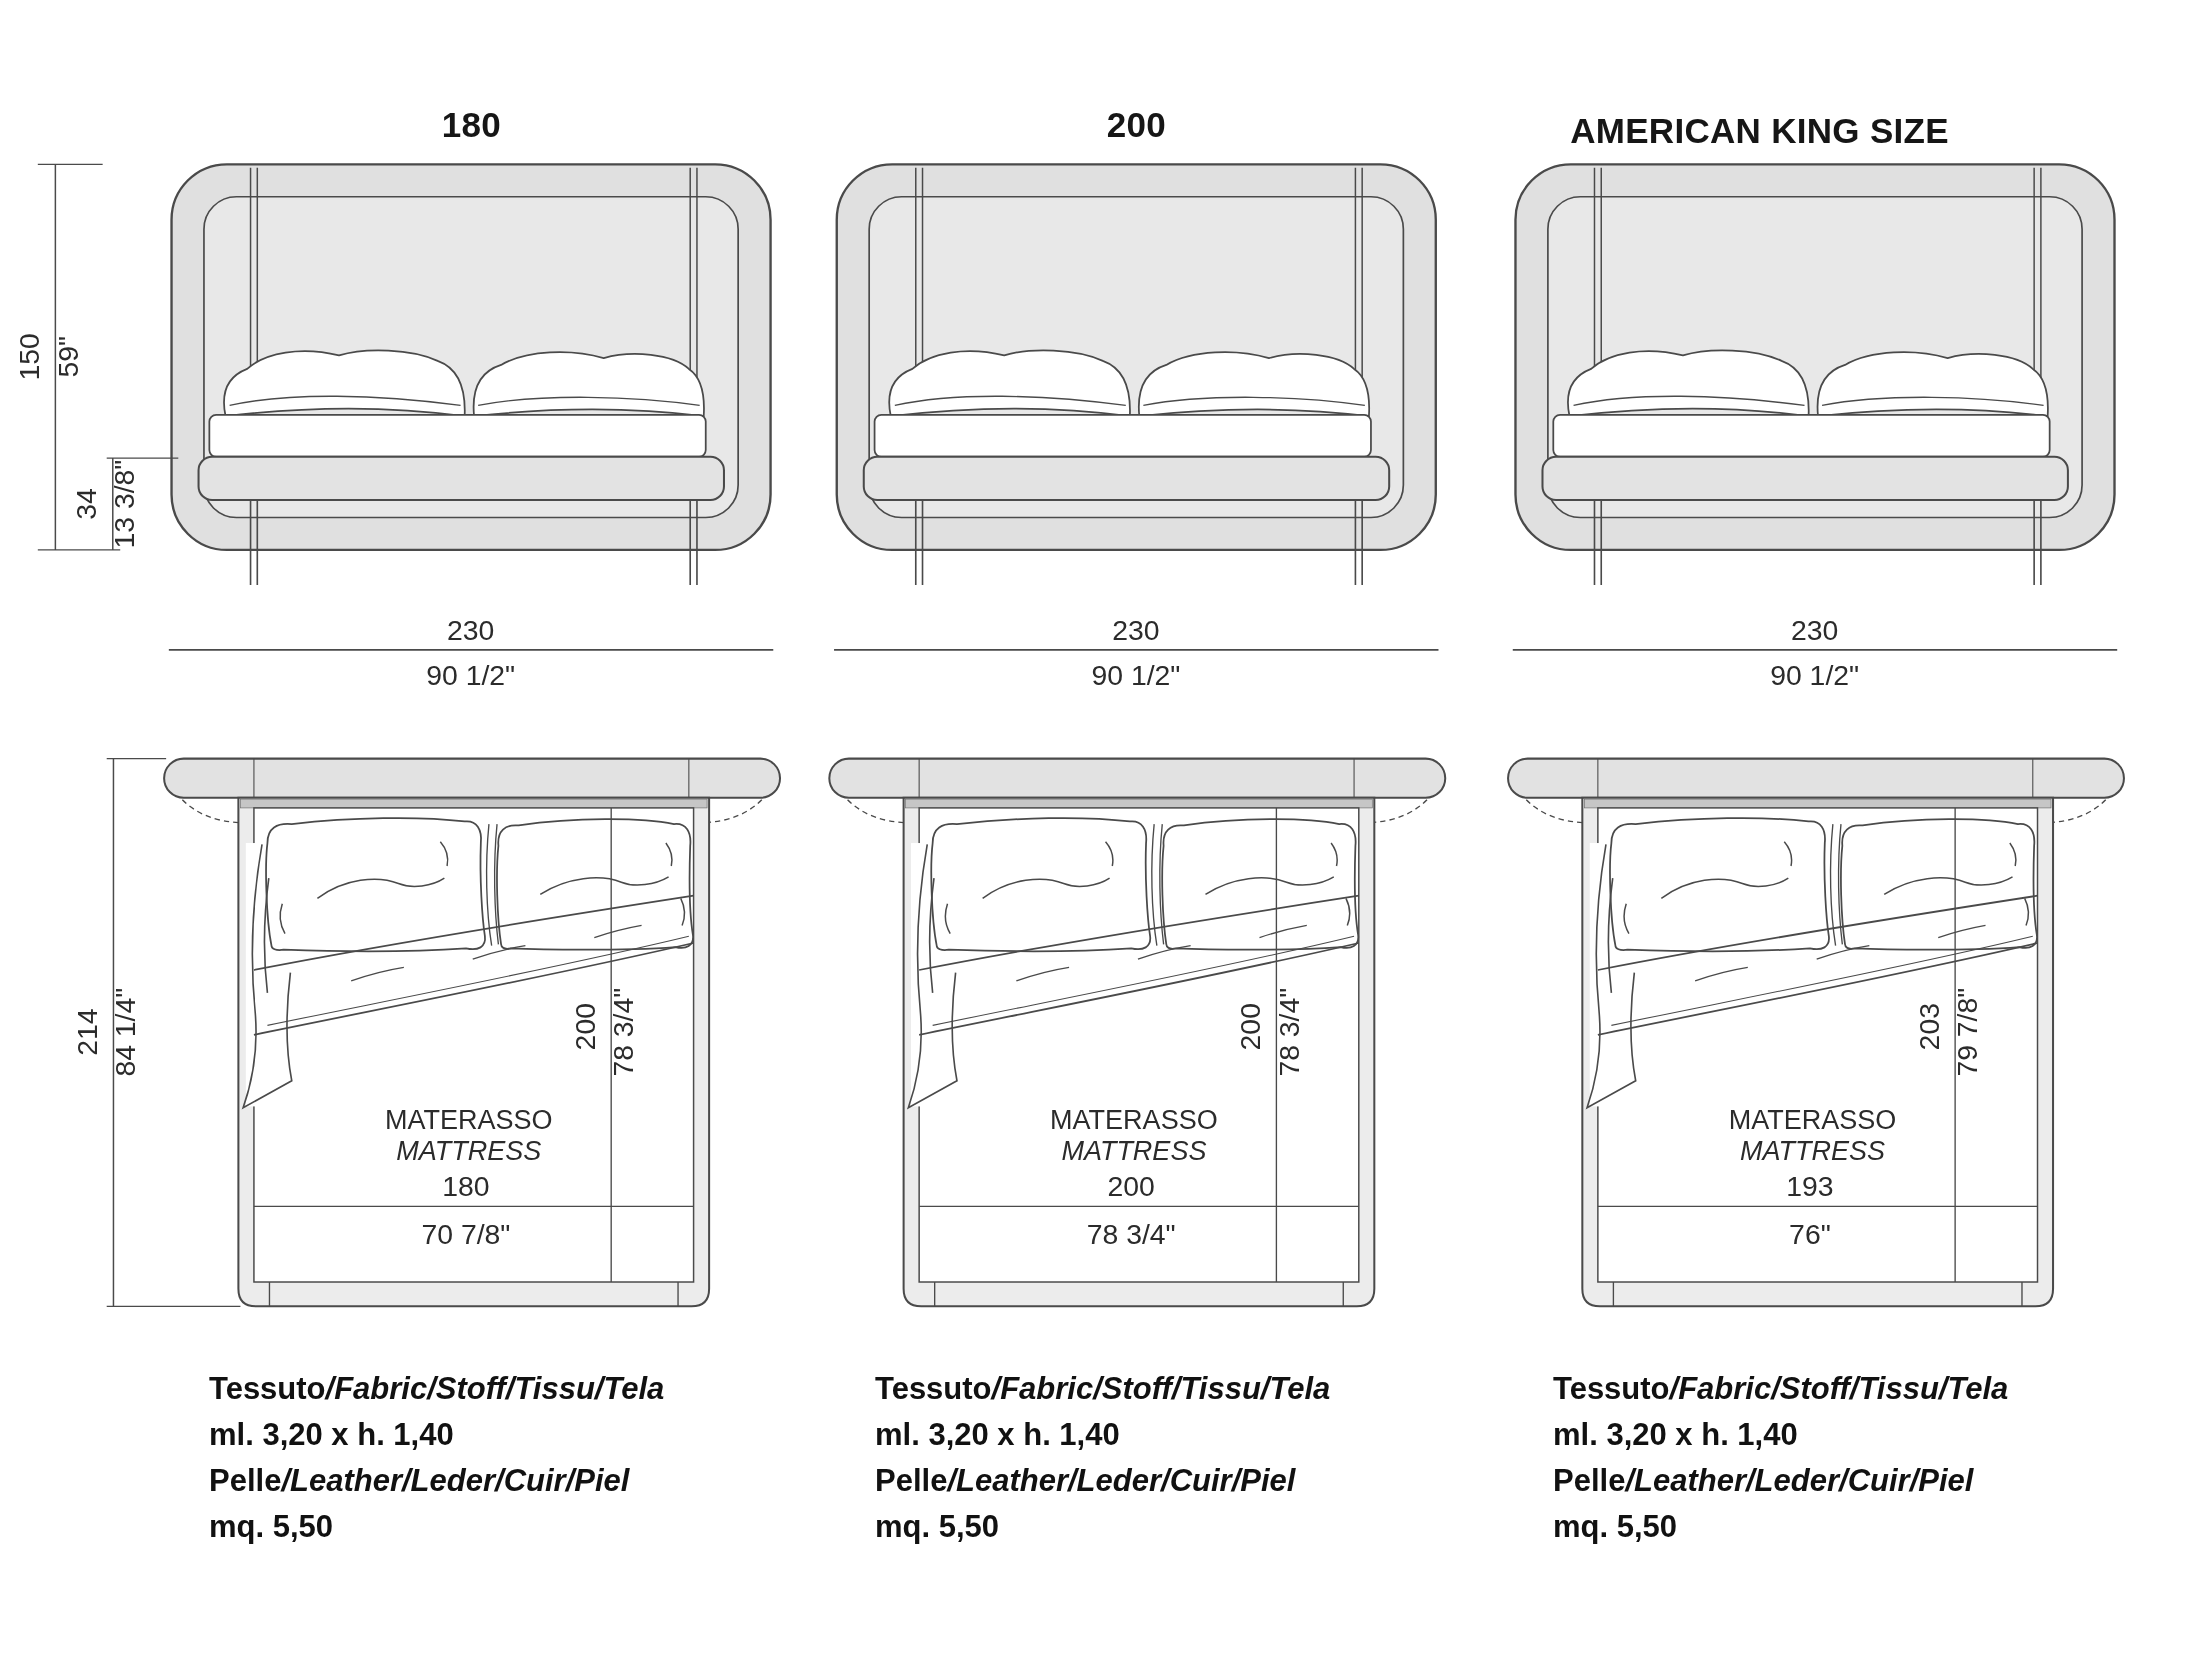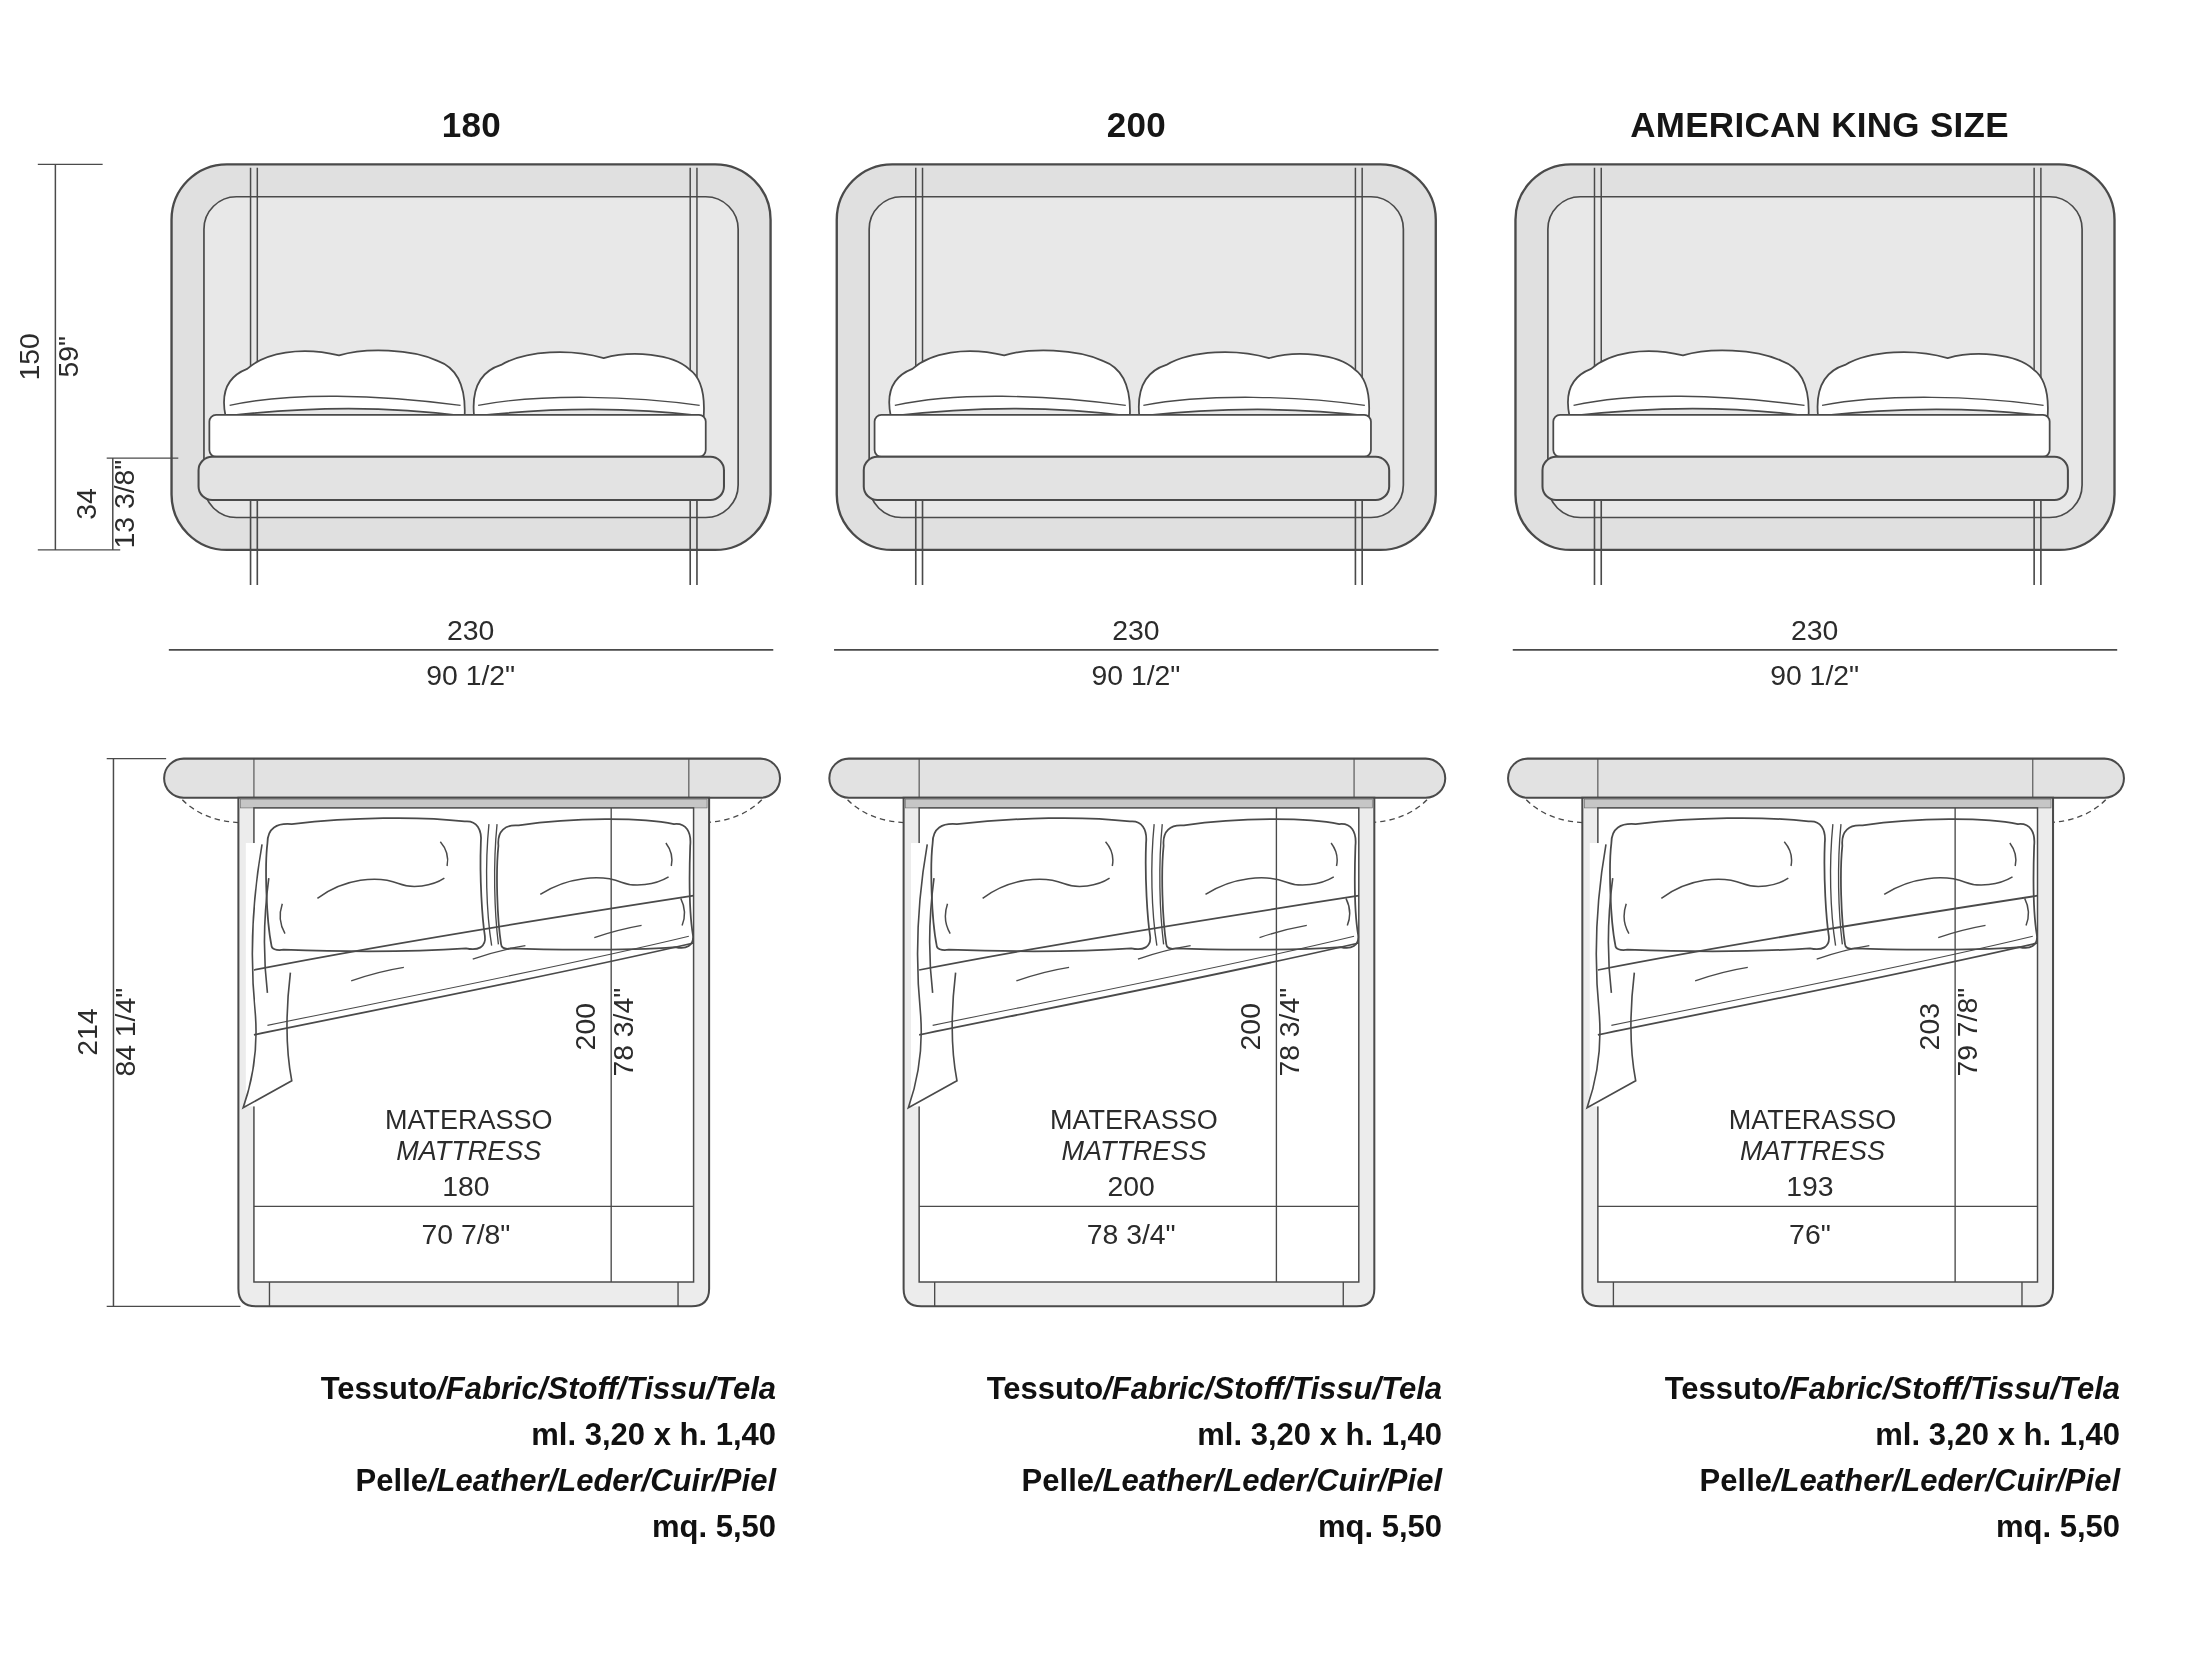--- a/index.html
+++ b/index.html
@@ -4,21 +4,21 @@
 <style>
   html,body{margin:0;padding:0;background:#ffffff;}
   body{width:2205px;height:1655px;position:relative;font-family:"Liberation Sans",sans-serif;}
   #stage{position:absolute;left:0;top:0;width:2205px;height:1655px;}
   svg{position:absolute;left:0;top:0;}
   svg text{font-family:"Liberation Sans",sans-serif;fill:#2b2b2b;font-size:42px;}
   svg text.small-label{font-size:40px;}
   svg text.italic{font-style:italic;}
   .col-title{position:absolute;top:103px;height:43px;line-height:43px;text-align:center;
     font-size:35px;font-weight:700;color:#161616;letter-spacing:0.3px;}
-  .specs{position:absolute;top:1366px;width:567px;color:#111;font-size:31px;line-height:46px;font-weight:700;text-align:right;}
+  .specs{position:absolute;top:1366px;width:567px;color:#111;font-size:31px;line-height:46px;font-weight:700;}
   .specs .it{font-style:italic;}
 </style>
 </head>
 <body>
 
 <div id="stage">
 
 <svg width="2205" height="1655" viewBox="0 0 3265 2450">
   <defs>
 
@@ -124,21 +124,21 @@
     <text x="2928" y="1528" text-anchor="middle" transform="rotate(-90,2928,1528)">79 7/8"</text>
     <text x="2684" y="1672" text-anchor="middle" class="small-label">MATERASSO</text>
     <text x="2684" y="1718" text-anchor="middle" class="small-label italic">MATTRESS</text>
     <text x="2680" y="1770" text-anchor="middle">193</text>
     <text x="2680" y="1842" text-anchor="middle">76"</text>
   </g>
 </svg>
 
 <div class="col-title" style="left:172px;width:599px;">180</div>
 <div class="col-title" style="left:837px;width:599px;">200</div>
-<div class="col-title" style="left:1520px;width:599px;">AMERICAN KING SIZE</div>
+<div class="col-title" style="left:1460px;width:599px;margin-top:6px;">AMERICAN KING SIZE</div>
 
 <div class="specs" style="left:209px;">
   <div><span>Tessuto</span><span class="it">/Fabric/Stoff/Tissu/Tela</span></div>
   <div>ml. 3,20 x h. 1,40</div>
   <div><span>Pelle</span><span class="it">/Leather/Leder/Cuir/Piel</span></div>
   <div>mq. 5,50</div>
 </div>
 
 <div class="specs" style="left:875px;">
   <div><span>Tessuto</span><span class="it">/Fabric/Stoff/Tissu/Tela</span></div>

